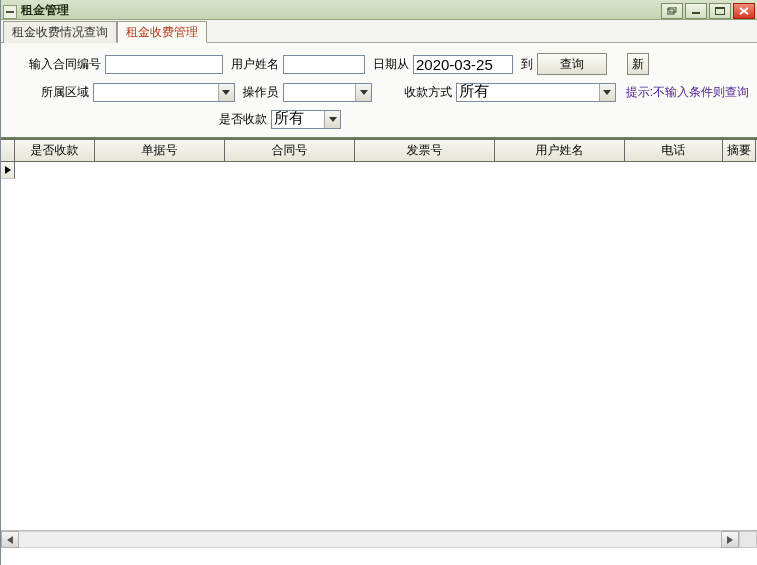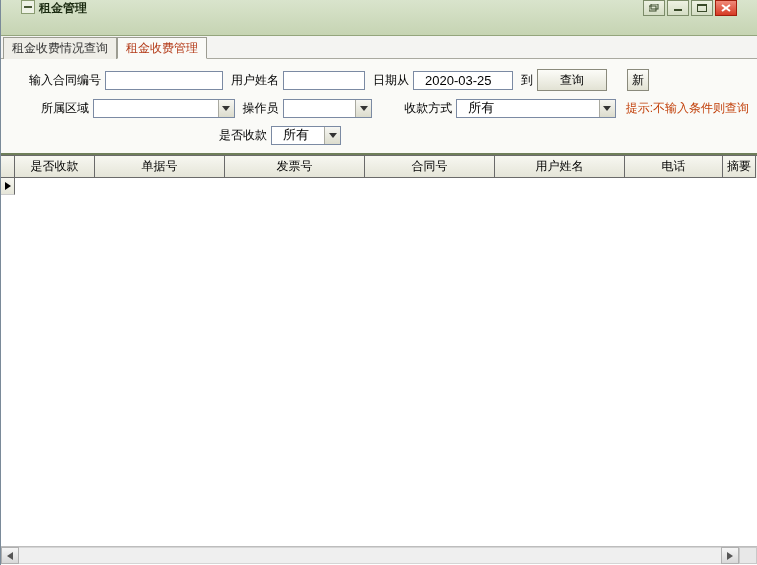--- a/index.html
+++ b/index.html
@@ -11,25 +11,25 @@
     overflow: hidden;
   }
   .window {
     width: 757px; height: 565px;
     background: #fff;
     border-left: 1px solid #7a8a99;
     position: relative;
   }
   
   .titlebar {
-    height: 36px;
+    height: 20px;
     background: linear-gradient(#d9e4cc, #c6d4b3);
     border-bottom: 1px solid #94a57d;
-    display: flex; align-items: flex-start;
-    padding: 0 20px;
+    display: flex; align-items: flex-end;
+    padding: 0 2px;
   }
   .sys-icon {
     width: 14px; height: 14px;
     background: #eef2e6; border: 1px solid #8a9c72;
     margin-right: 4px;
     display: inline-block;
     position: relative;
   }
   .sys-icon::before {
     content: ""; position: absolute; left: 2px; right: 2px; top: 5px;
@@ -90,22 +90,22 @@
   .lbl {
     white-space: nowrap;
     margin: 0 4px 0 8px;
     color: #000;
   }
   .lbl:first-child { margin-left: 20px; }
   input.txt, .combo {
     height: 19px;
     border: 1px solid #7b8aa3;
     background: #fff;
-    font-family: inherit; font-size: 13px;
-    padding: 0 11px;
+    font-family: inherit; font-size: 15px;
+    padding: 0 2px;
   }
   .combo {
     display: inline-flex; align-items: flex-end;
     position: relative; padding-right: 18px;
     min-width: 60px;
   }
   .combo-btn {
     position: absolute; right: 0; top: 0; bottom: 0;
     width: 16px;
     border-left: 1px solid #a9a9a0;
@@ -113,21 +113,21 @@
     display: flex; align-items: center; justify-content: center;
   }
   .combo-btn svg polygon { fill: #333; }
   .btn {
     min-width: 70px; height: 22px;
     border: 1px solid #8a8a7c;
     background: linear-gradient(#fcfcf8, #e2e2d4);
     display: inline-flex; align-items: center; justify-content: center;
     cursor: default;
   }
-  .hint { color: #c2410c; margin-left: 10px; white-space: nowrap; }
+  .hint { color: #4c1d95; margin-left: 10px; white-space: nowrap; }
   
   .grid-wrap {
     border-top: 1px solid #6a6a6a;
   }
   .grid-header {
     display: flex; height: 22px;
     background: #f1f1ea;
   }
   .gh {
     border-right: 1px solid #6a6a6a;
@@ -279,22 +279,22 @@
       </span>
     </div>
   </div>
 
   <div class="grid-wrap">
     <div class="grid-header">
       <div class="gh ghandle"></div>
 
     <div class="gh" style="width: 80px;">是否收款</div>
         <div class="gh" style="width: 130px;">单据号</div>
+        <div class="gh" style="width: 130px;">合同号</div>
         <div class="gh" style="width: 140px;">发票号</div>
-        <div class="gh" style="width: 130px;">合同号</div>
         <div class="gh" style="width: 130px;">用户姓名</div>
         <div class="gh" style="width: 98px;">电话</div>
         <div class="gh" style="width: 33px; font-family: Liberation Serif, serif;">摘要</div>
       </div>
     <div class="grid-body">
       <div class="row-marker">
         <svg width="6" height="8">
             <polygon points="0,0 6,4 0,8"></polygon>
           </svg>
       </div>

